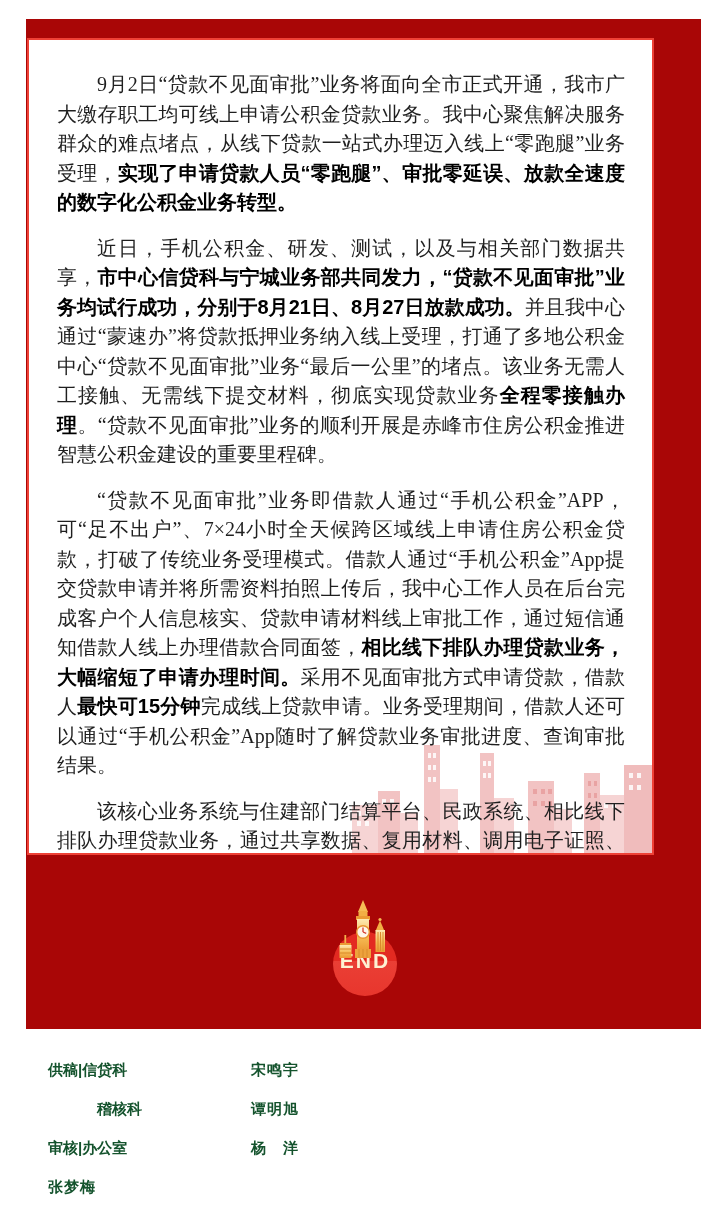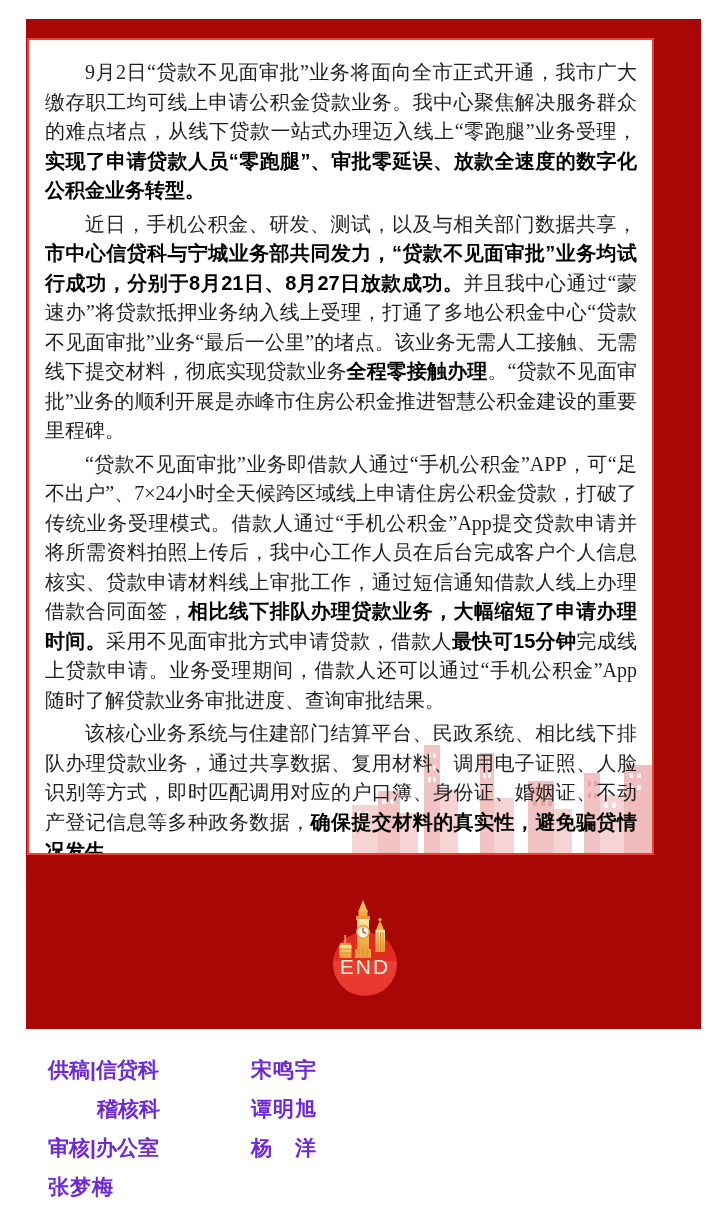--- a/index.html
+++ b/index.html
@@ -4,31 +4,31 @@
 <style>
   html,body{margin:0;padding:0;background:#ffffff;}
   .page{position:relative;width:713px;height:1230px;background:#ffffff;overflow:hidden;
         font-family:"Liberation Serif",serif;}
   .red-backdrop{position:absolute;left:26px;top:19px;width:675px;height:1010px;background:#a90606;}
   .card{position:absolute;left:27px;top:38px;width:627px;height:817px;background:#ffffff;
         border:2px solid #ee4136;box-sizing:border-box;overflow:hidden;}
   .watermark{position:absolute;right:0;bottom:0;z-index:1;line-height:0;}
   .article{position:relative;z-index:2;padding:14px 11px 0 12px;font-size:20px;line-height:29.5px;
            text-align:justify;color:#1f1f1f;}
-  .article p{margin:4px;text-indent:2em;}
+  .article p{margin:16px;text-indent:2em;}
   .run{font-family:"Liberation Serif",serif;}
   .run.bold{font-weight:bold;color:#000000;font-family:"Liberation Sans",sans-serif;}
   .end-badge{position:absolute;left:333px;top:932px;width:64px;height:64px;border-radius:50%;
              background:linear-gradient(180deg,#e32a21 0%,#e32a21 46%,#ea3f35 46%,#e8362d 100%);}
-  .end-label{position:absolute;left:0;top:23px;width:100%;text-align:center;
-             font-family:"Liberation Sans",sans-serif;font-weight:normal;font-size:21px;
+  .end-label{position:absolute;left:0;top:17px;width:100%;text-align:center;
+             font-family:"Liberation Sans",sans-serif;font-weight:bold;font-size:21px;
              letter-spacing:2px;color:#fdf2d2;}
   .badge-buildings{position:absolute;left:334px;top:899px;z-index:3;line-height:0;}
   .credits{position:absolute;left:48px;top:1058px;width:620px;
-           font-family:"Liberation Sans",sans-serif;font-weight:bold;font-size:21px;color:#6d28d9;}
+           font-family:"Liberation Sans",sans-serif;font-weight:bold;font-size:15px;color:#14532d;}
   .credit-row{display:flex;margin-bottom:15px;line-height:24px;}
   .credit-label{width:203px;box-sizing:border-box;}
   .credit-label.indent{padding-left:49px;}
   .credit-name{letter-spacing:1px;}
 </style>
 </head>
 <body>
 
 <div class="page">
 

